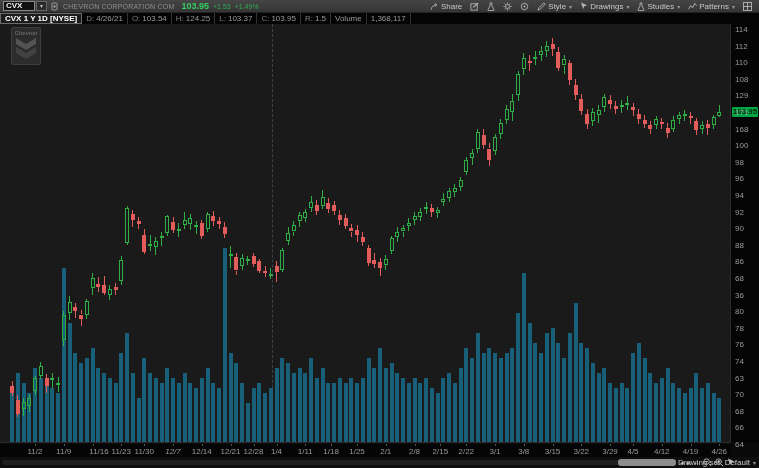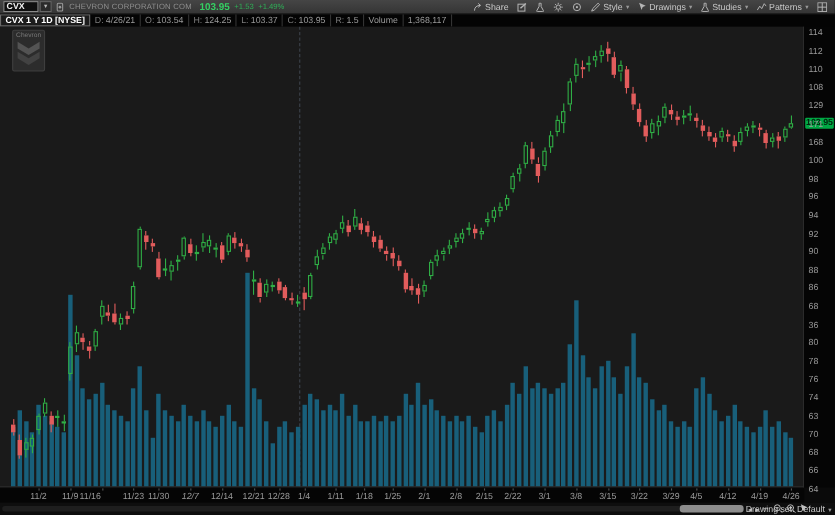--- a/index.html
+++ b/index.html
@@ -717,21 +717,21 @@
     <div class="ylab" style="top: 399.38px;">66</div>
     <div class="ylab" style="top: 415.98px;">64</div>
   </div>
 
 <div id="daxis">
     <div class="xtick" style="left: 35px;"></div>
     <div class="xlab" style="left: 35px;">11/2</div>
     <div class="xtick" style="left: 63.75px;"></div>
     <div class="xlab" style="left: 63.75px;">11/9</div>
     <div class="xtick" style="left: 92.5px;"></div>
-    <div class="xlab" style="left: 82px;">11/16</div>
+    <div class="xlab" style="left: 99px;">11/16</div>
     <div class="xtick" style="left: 121.25px;"></div>
     <div class="xlab" style="left: 121.25px;">11/23</div>
     <div class="xtick" style="left: 144.25px;"></div>
     <div class="xlab" style="left: 144.25px;">11/30</div>
     <div class="xtick" style="left: 173px;"></div>
     <div class="xlab" style="left: 173px; font-style: italic;">12/7</div>
     <div class="xtick" style="left: 201.75px;"></div>
     <div class="xlab" style="left: 201.75px;">12/14</div>
     <div class="xtick" style="left: 230.5px;"></div>
     <div class="xlab" style="left: 230.5px;">12/21</div>

